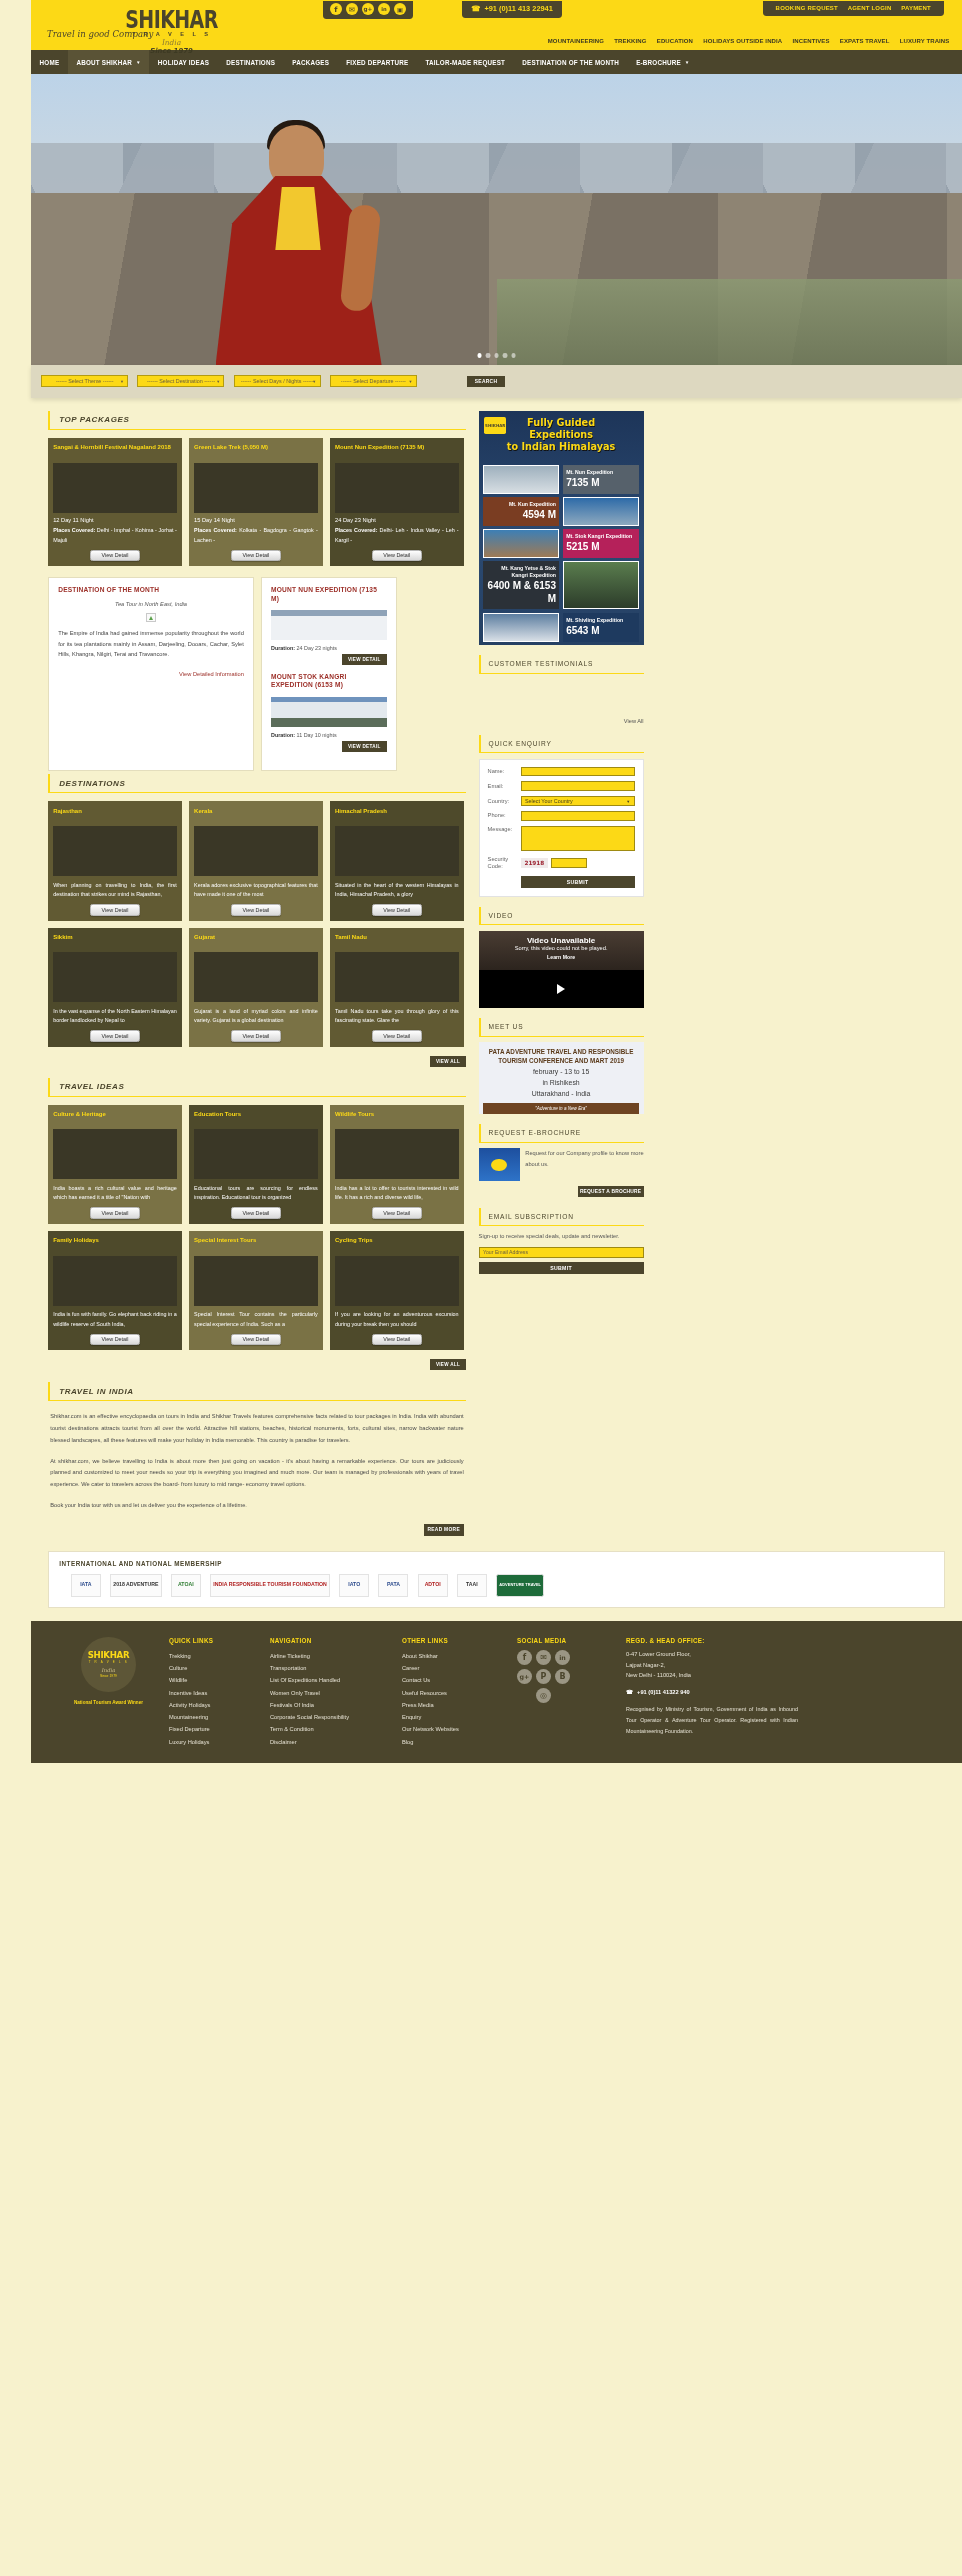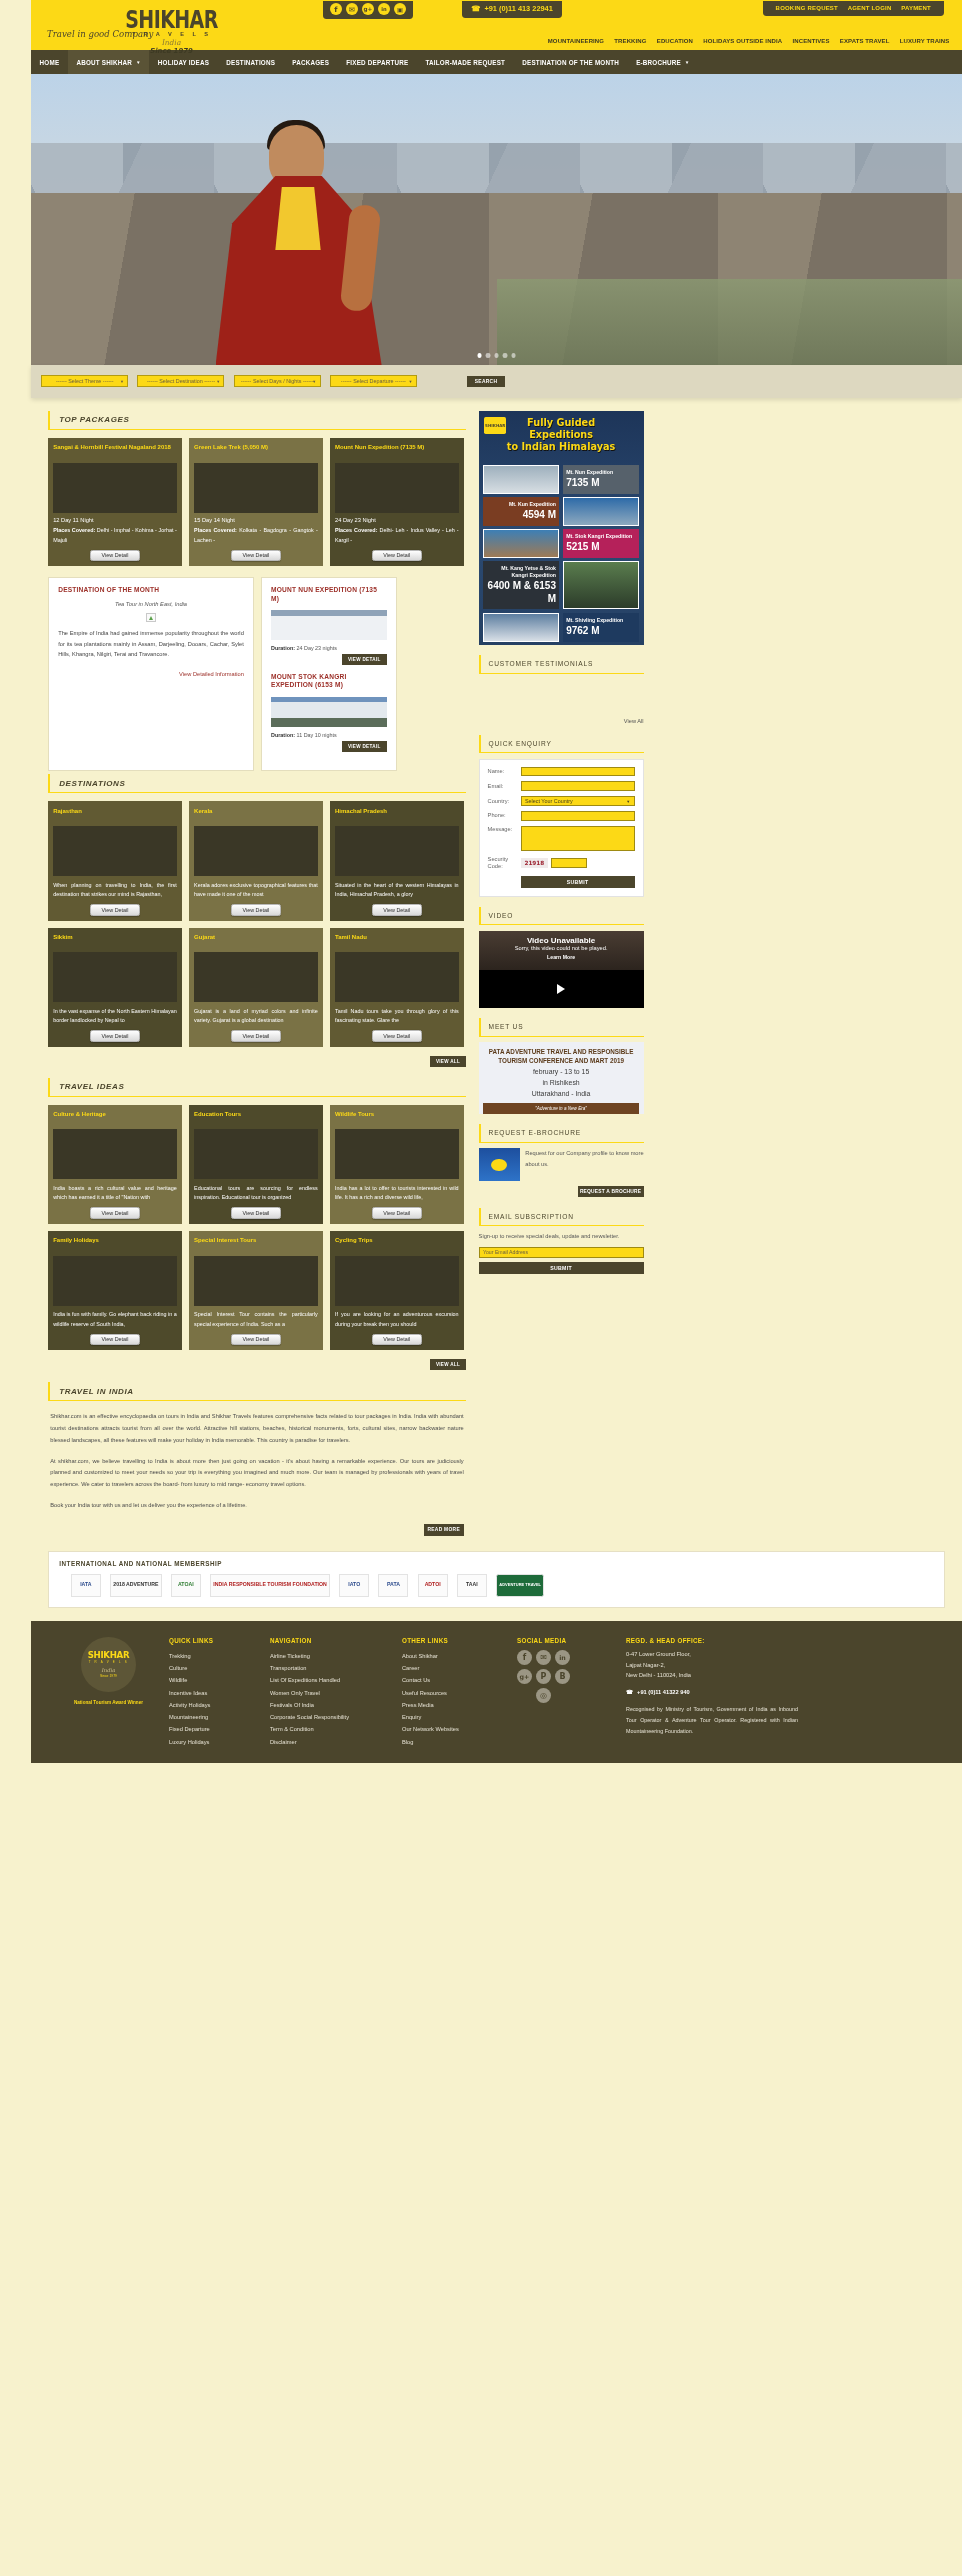--- a/index.html
+++ b/index.html
@@ -900,21 +900,21 @@
             <span class="big">5215 M</span>
           </div>
           <div class="sb-cell t-dark">
             <span>Mt. Kang Yetse &amp; Stok Kangri Expedition</span>
             <span class="big">6400 M &amp; 6153 M</span>
           </div>
           <div class="sb-cell photo p4"></div>
           <div class="sb-cell photo p5"></div>
           <div class="sb-cell t-navy">
             <span>Mt. Shivling Expedition</span>
-            <span class="big">9762 M</span>
+            <span class="big">6543 M</span>
           </div>
         </div>
       </div>
 
       <div class="side-sec">
         <h2>CUSTOMER TESTIMONIALS</h2>
       </div>
       <div class="testi-space"></div>
       <span class="view-all-link">View All</span>
 

